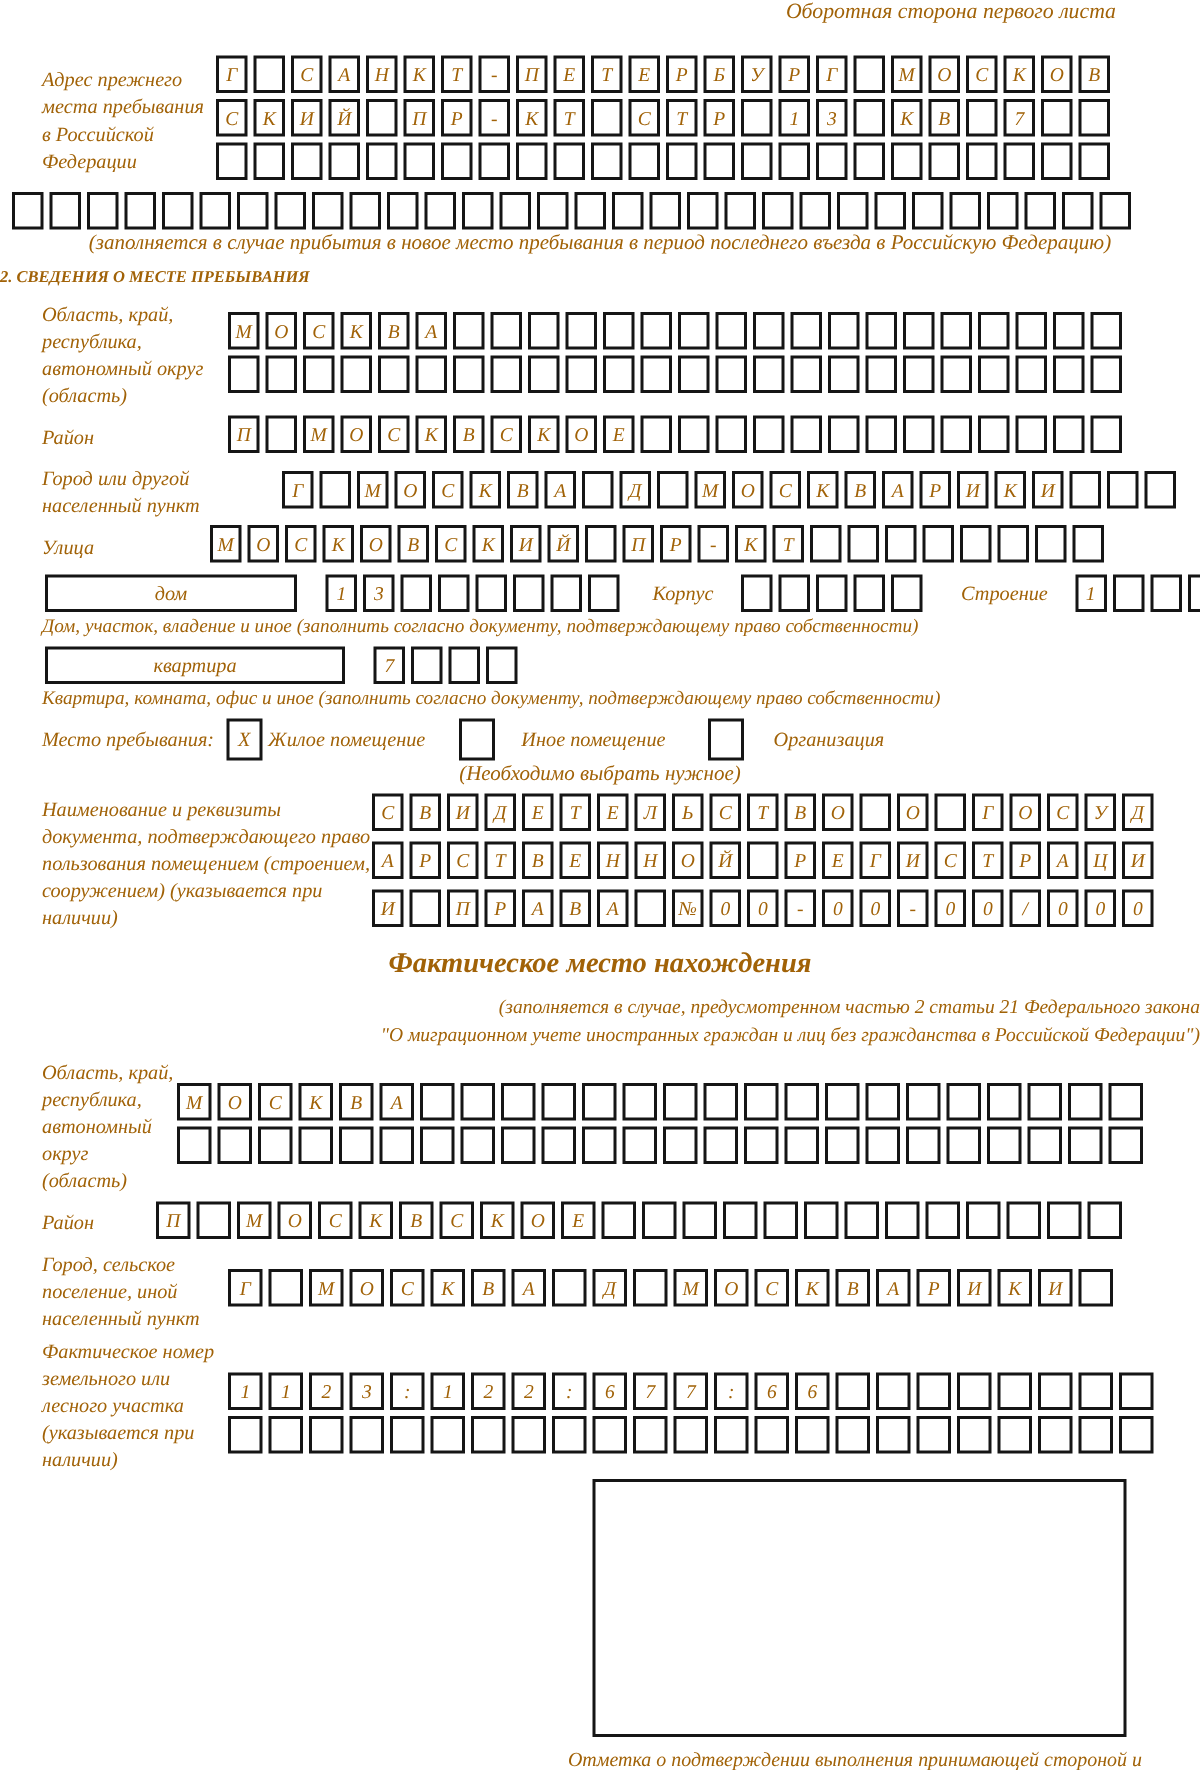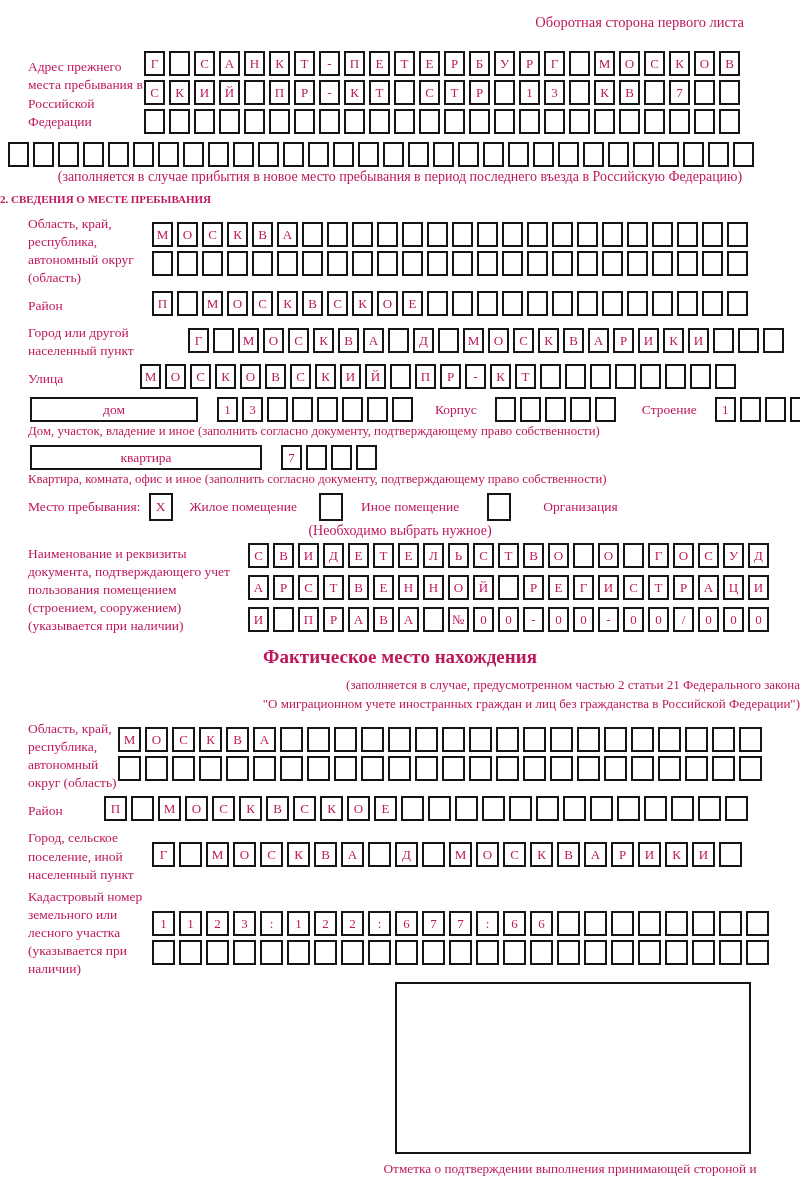--- a/index.html
+++ b/index.html
@@ -1,19 +1,20 @@
 <!DOCTYPE html>
 <html><head>
 <meta charset="utf-8">
 <style>
   html,body{margin:0;padding:0;background:#fff;}
   .page{
-    width:800px;height:1180px;box-sizing:border-box;background:#fff;color:#be185d;
+    width:800px;height:1180px;box-sizing:border-box;background:#fff;color:#a16207;
     font-family:"Liberation Serif","DejaVu Serif",serif;position:relative;overflow:hidden;
-    padding-top:14px;
+    padding-top:0;
+    font-style:italic;
   }
   .header-note{text-align:right;padding-right:56px;font-size:14.5px;margin-bottom:20px;}
   .label{font-size:13.5px;line-height:1.34;}
   .cells-row{display:flex;margin-bottom:4px;}
   .cell{
     flex:0 0 auto;display:inline-flex;align-items:center;justify-content:center;
     width:17px;height:21px;border:2px solid #151515;margin-right:4px;
     font-size:13px;line-height:1;
   }
   .lg .cell{width:19px;}
@@ -341,43 +342,43 @@
     <span class="cells-row" style="margin:0 0 0 6px">
         <span class="cell">1</span>
         <span class="cell"></span>
         <span class="cell"></span>
         <span class="cell"></span>
       </span>
   </div>
   <div class="caption-left">Дом, участок, владение и иное (заполнить согласно документу, подтверждающему право собственности)</div>
 
   <div class="apt-row">
-    <span class="wide-box" style="width:232px;margin-left:30px">квартира</span>
+    <span class="wide-box" style="width:200px;margin-left:30px">квартира</span>
     <span class="cells-row" style="margin:0 0 0 7px">
         <span class="cell">7</span>
         <span class="cell"></span>
         <span class="cell"></span>
         <span class="cell"></span>
       </span>
   </div>
   <div class="caption-left">Квартира, комната, офис и иное (заполнить согласно документу, подтверждающему право собственности)</div>
 
   <div class="stay-row">
     <span>Место пребывания:</span>
     <span class="checkbox" style="margin-left:8px">X</span>
-    <span style="margin-left:17px">Жилое помещение</span>
+    <span style="margin-left:4px">Жилое помещение</span>
     <span class="checkbox" style="margin-left:22px"></span>
     <span style="margin-left:18px">Иное помещение</span>
     <span class="checkbox" style="margin-left:28px"></span>
-    <span style="margin-left:32px">Организация</span>
+    <span style="margin-left:20px">Организация</span>
   </div>
   <div class="caption">(Необходимо выбрать нужное)</div>
 
   <div class="field mt2">
-    <div class="label" style="width:248px">Наименование и реквизиты документа, подтверждающего учет пользования помещением (строением, сооружением) (указывается при наличии)</div>
+    <div class="label" style="width:248px">Наименование и реквизиты документа, подтверждающего право пользования помещением (строением, сооружением) (указывается при наличии)</div>
     <div class="rows">
       <div class="cells-row" style="margin-bottom:7px">
           <span class="cell">С</span>
           <span class="cell">В</span>
           <span class="cell">И</span>
           <span class="cell">Д</span>
           <span class="cell">Е</span>
           <span class="cell">Т</span>
           <span class="cell">Е</span>
           <span class="cell">Л</span>
@@ -558,21 +559,21 @@
         <span class="cell">А</span>
         <span class="cell">Р</span>
         <span class="cell">И</span>
         <span class="cell">К</span>
         <span class="cell">И</span>
         <span class="cell"></span>
       </div>
   </div>
 
   <div class="field lg">
-    <div class="label" style="width:152px">Кадастровый номер земельного или лесного участка (указывается при наличии)</div>
+    <div class="label" style="width:152px">Фактическое номер земельного или лесного участка (указывается при наличии)</div>
     <div class="rows">
       <div class="cells-row" style="margin-top:14px">
           <span class="cell">1</span>
           <span class="cell">1</span>
           <span class="cell">2</span>
           <span class="cell">3</span>
           <span class="cell">:</span>
           <span class="cell">1</span>
           <span class="cell">2</span>
           <span class="cell">2</span>

